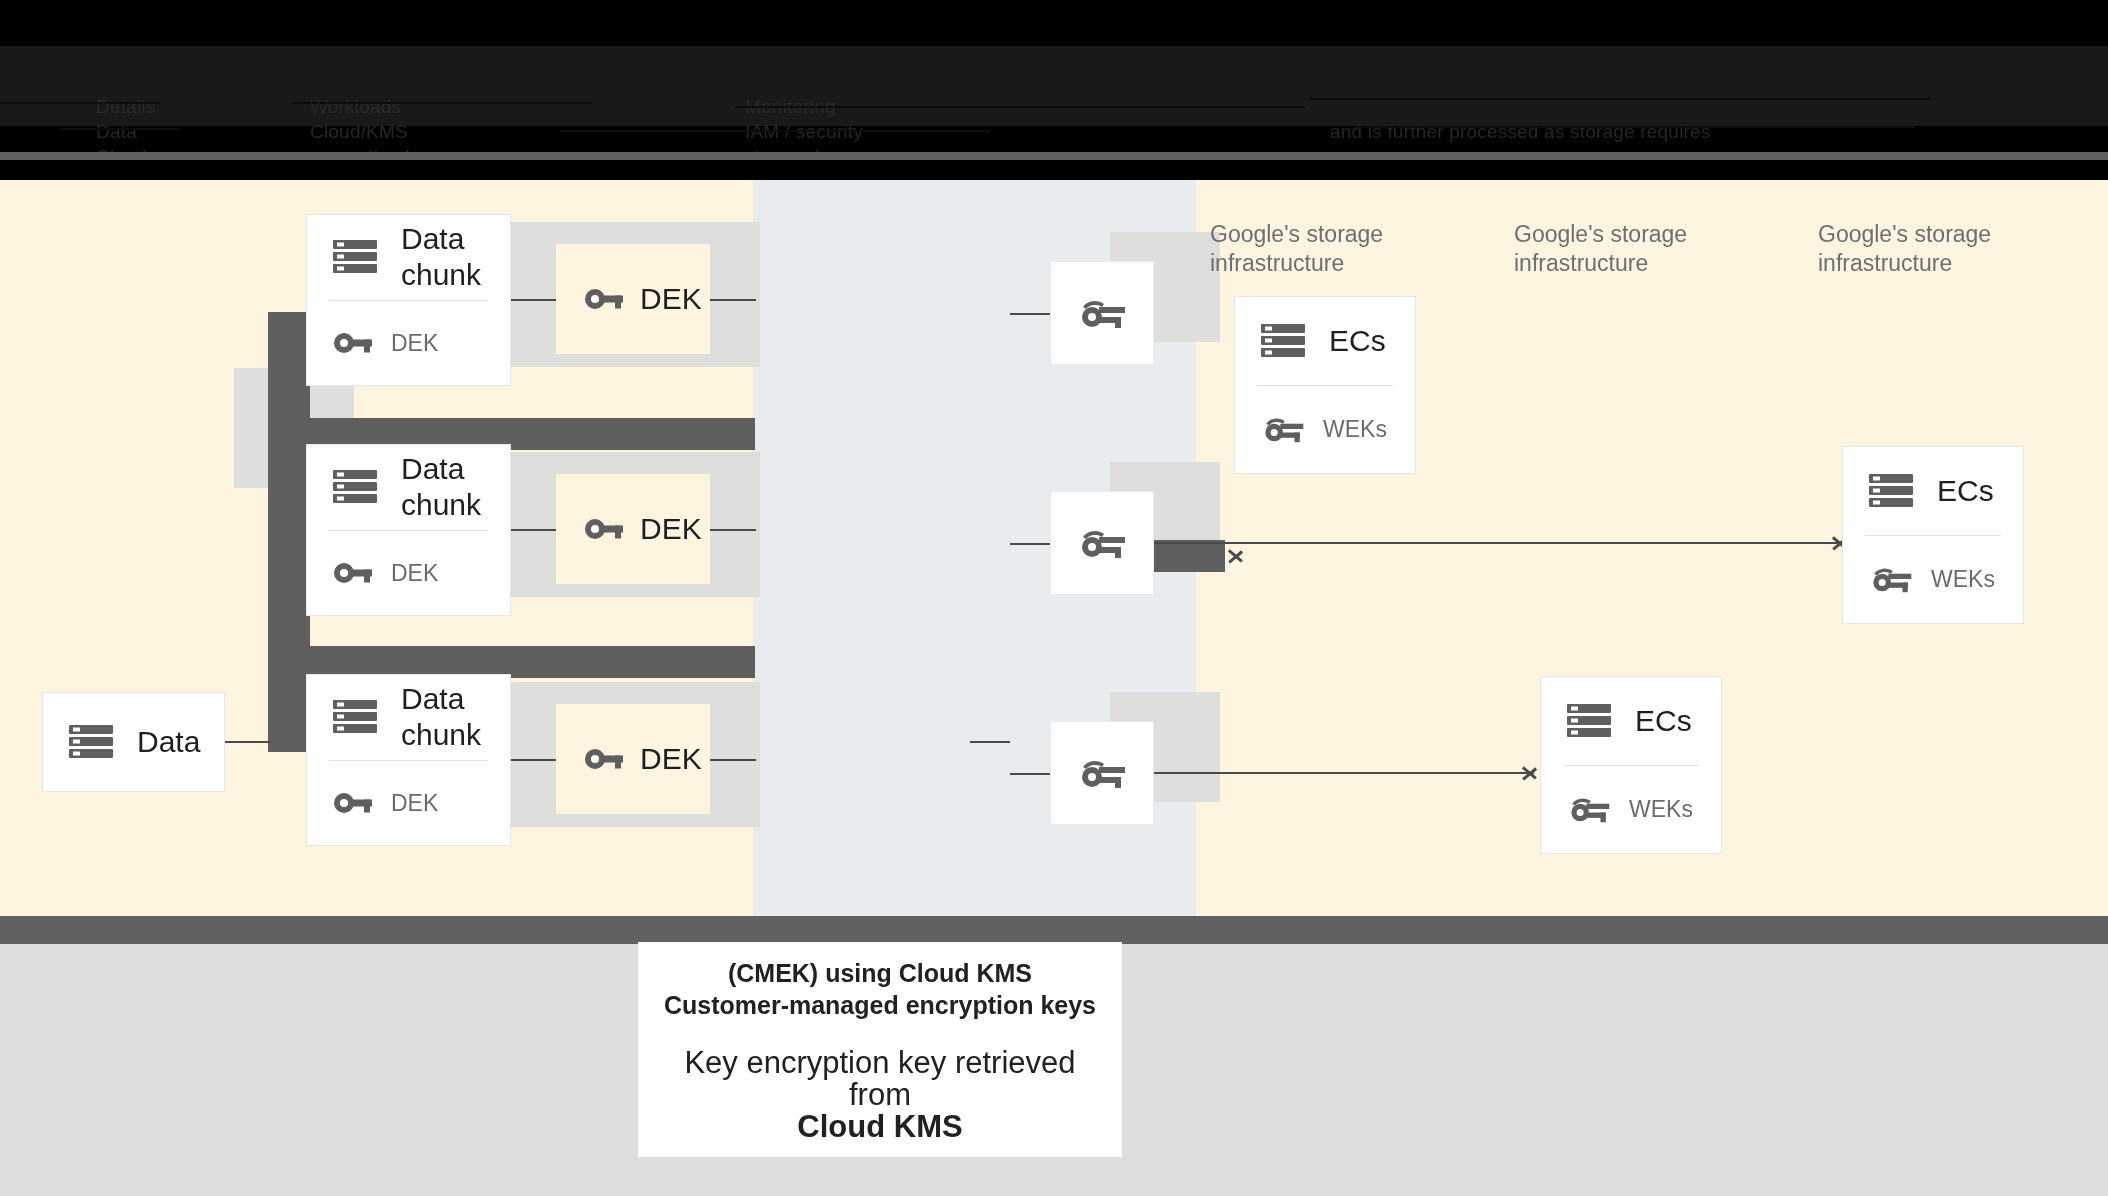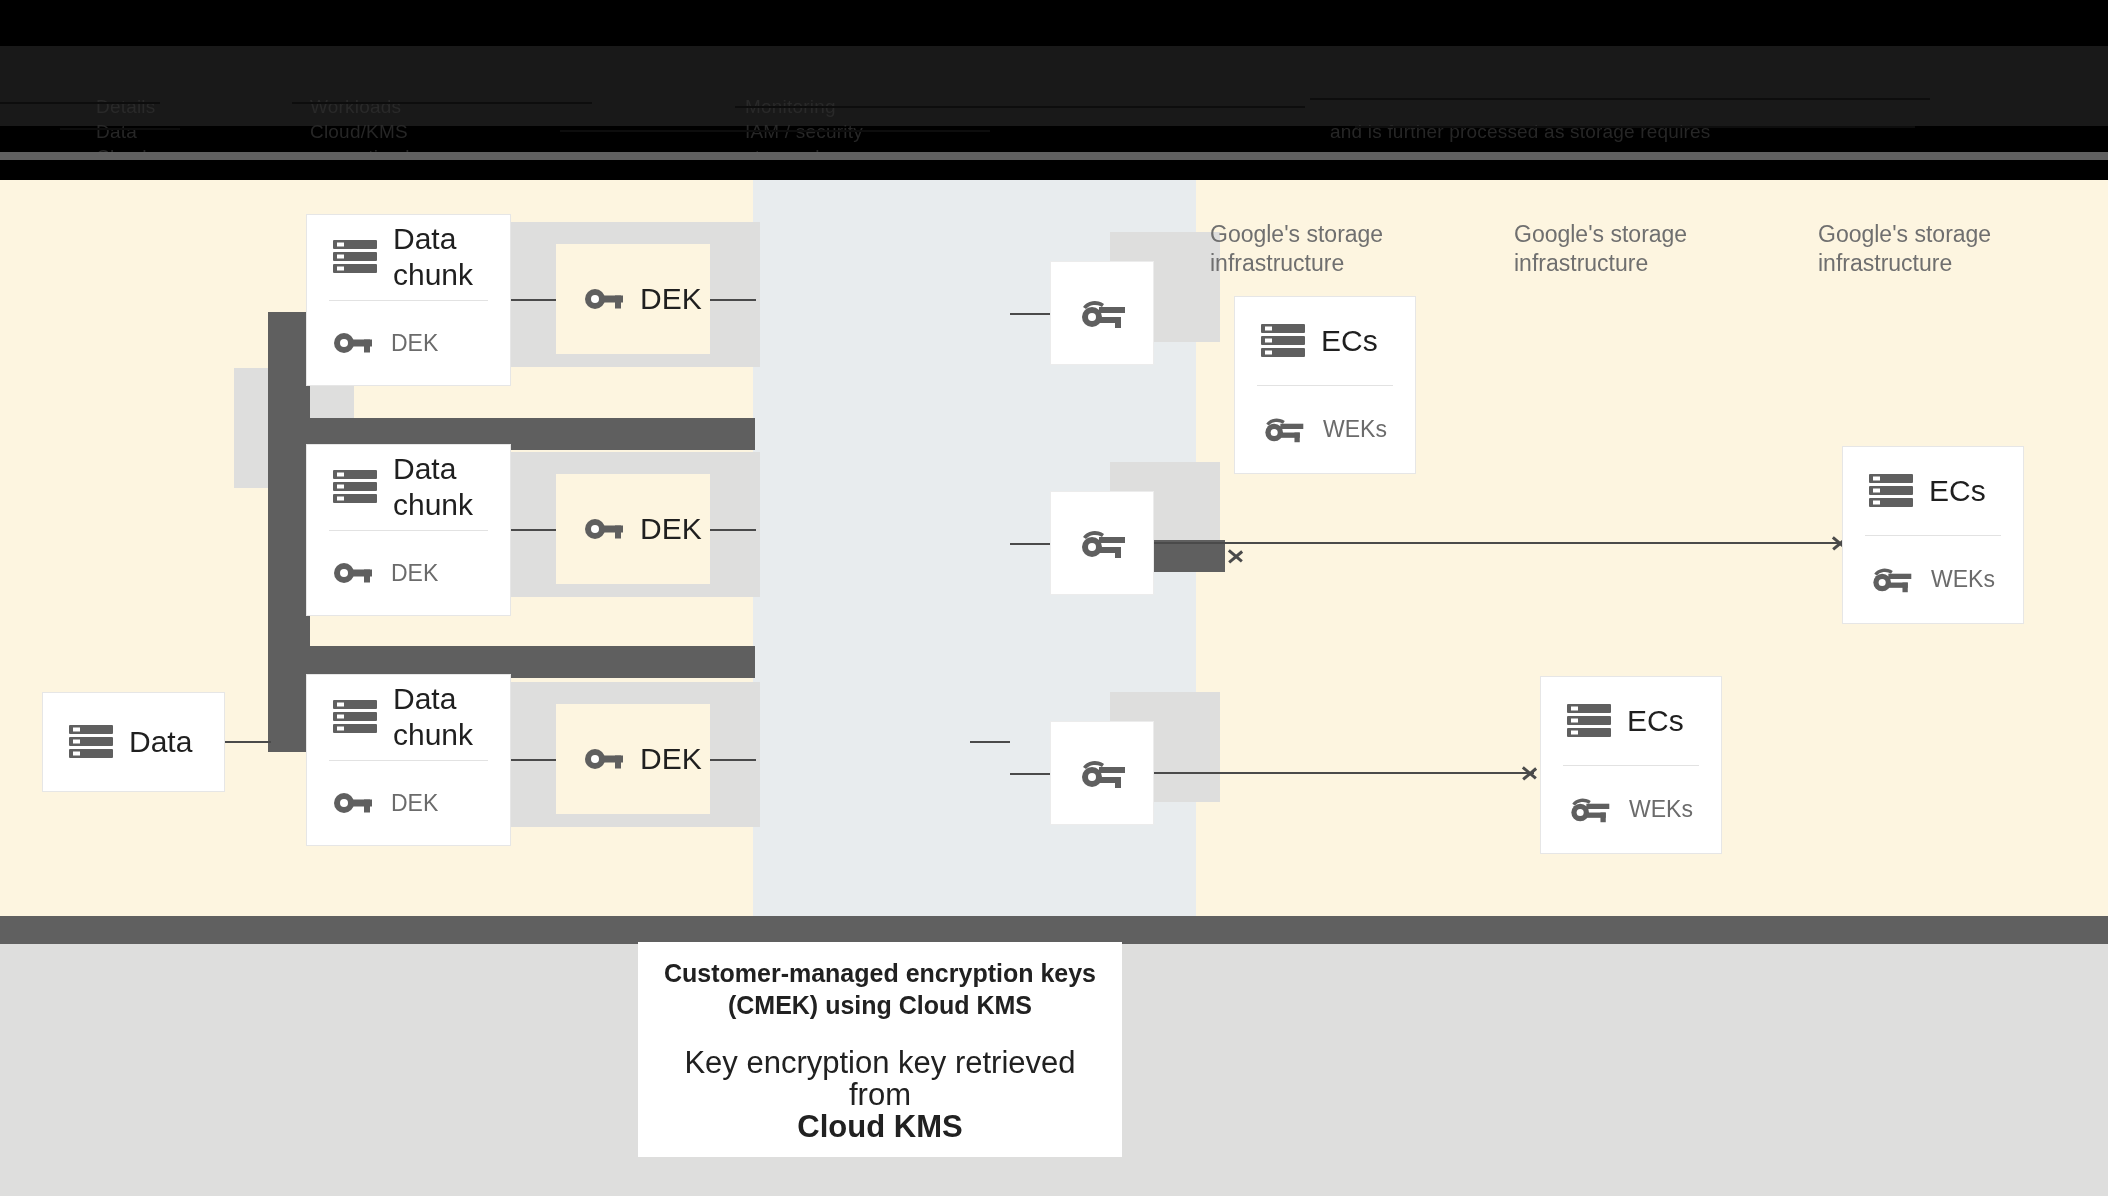--- a/index.html
+++ b/index.html
@@ -70,21 +70,21 @@
 
   
   .card {
     position: absolute; background: #fff; border: 1px solid #e6e6e6;
   }
   .card-body {
     display: flex; flex-direction: column; height: 100%;
     justify-content: center;
   }
   .card-top {
-    display: flex; align-items: center; gap: 16px;
+    display: flex; align-items: center; gap: 24px;
     padding: 0 26px; flex: 1;
   }
   .card-divider {
     height: 1px; background: #e2e2e2; margin: 0 22px;
   }
   .card-bottom {
     display: flex; align-items: center; gap: 18px;
     padding: 0 26px; flex: 1;
   }
   .title-lg { font-size: 30px; color: #1f1f1f; line-height: 36px; }
@@ -495,22 +495,22 @@
         </div>
       </div>
     </div>
 
   </div>
 
   <div class="footer">
     <div class="footer-topbar"></div>
     <div class="caption">
       <div>
+        <div class="cap-strong">(CMEK) using Cloud KMS</div>
         <div class="cap-strong">Customer-managed encryption keys</div>
-        <div class="cap-strong">(CMEK) using Cloud KMS</div>
       </div>
       <div>
         <div class="cap-normal">Key encryption key retrieved from</div>
         <div class="cap-normal" style="font-weight:bold;">Cloud KMS</div>
       </div>
     </div>
   </div>
 
 </div>
 

